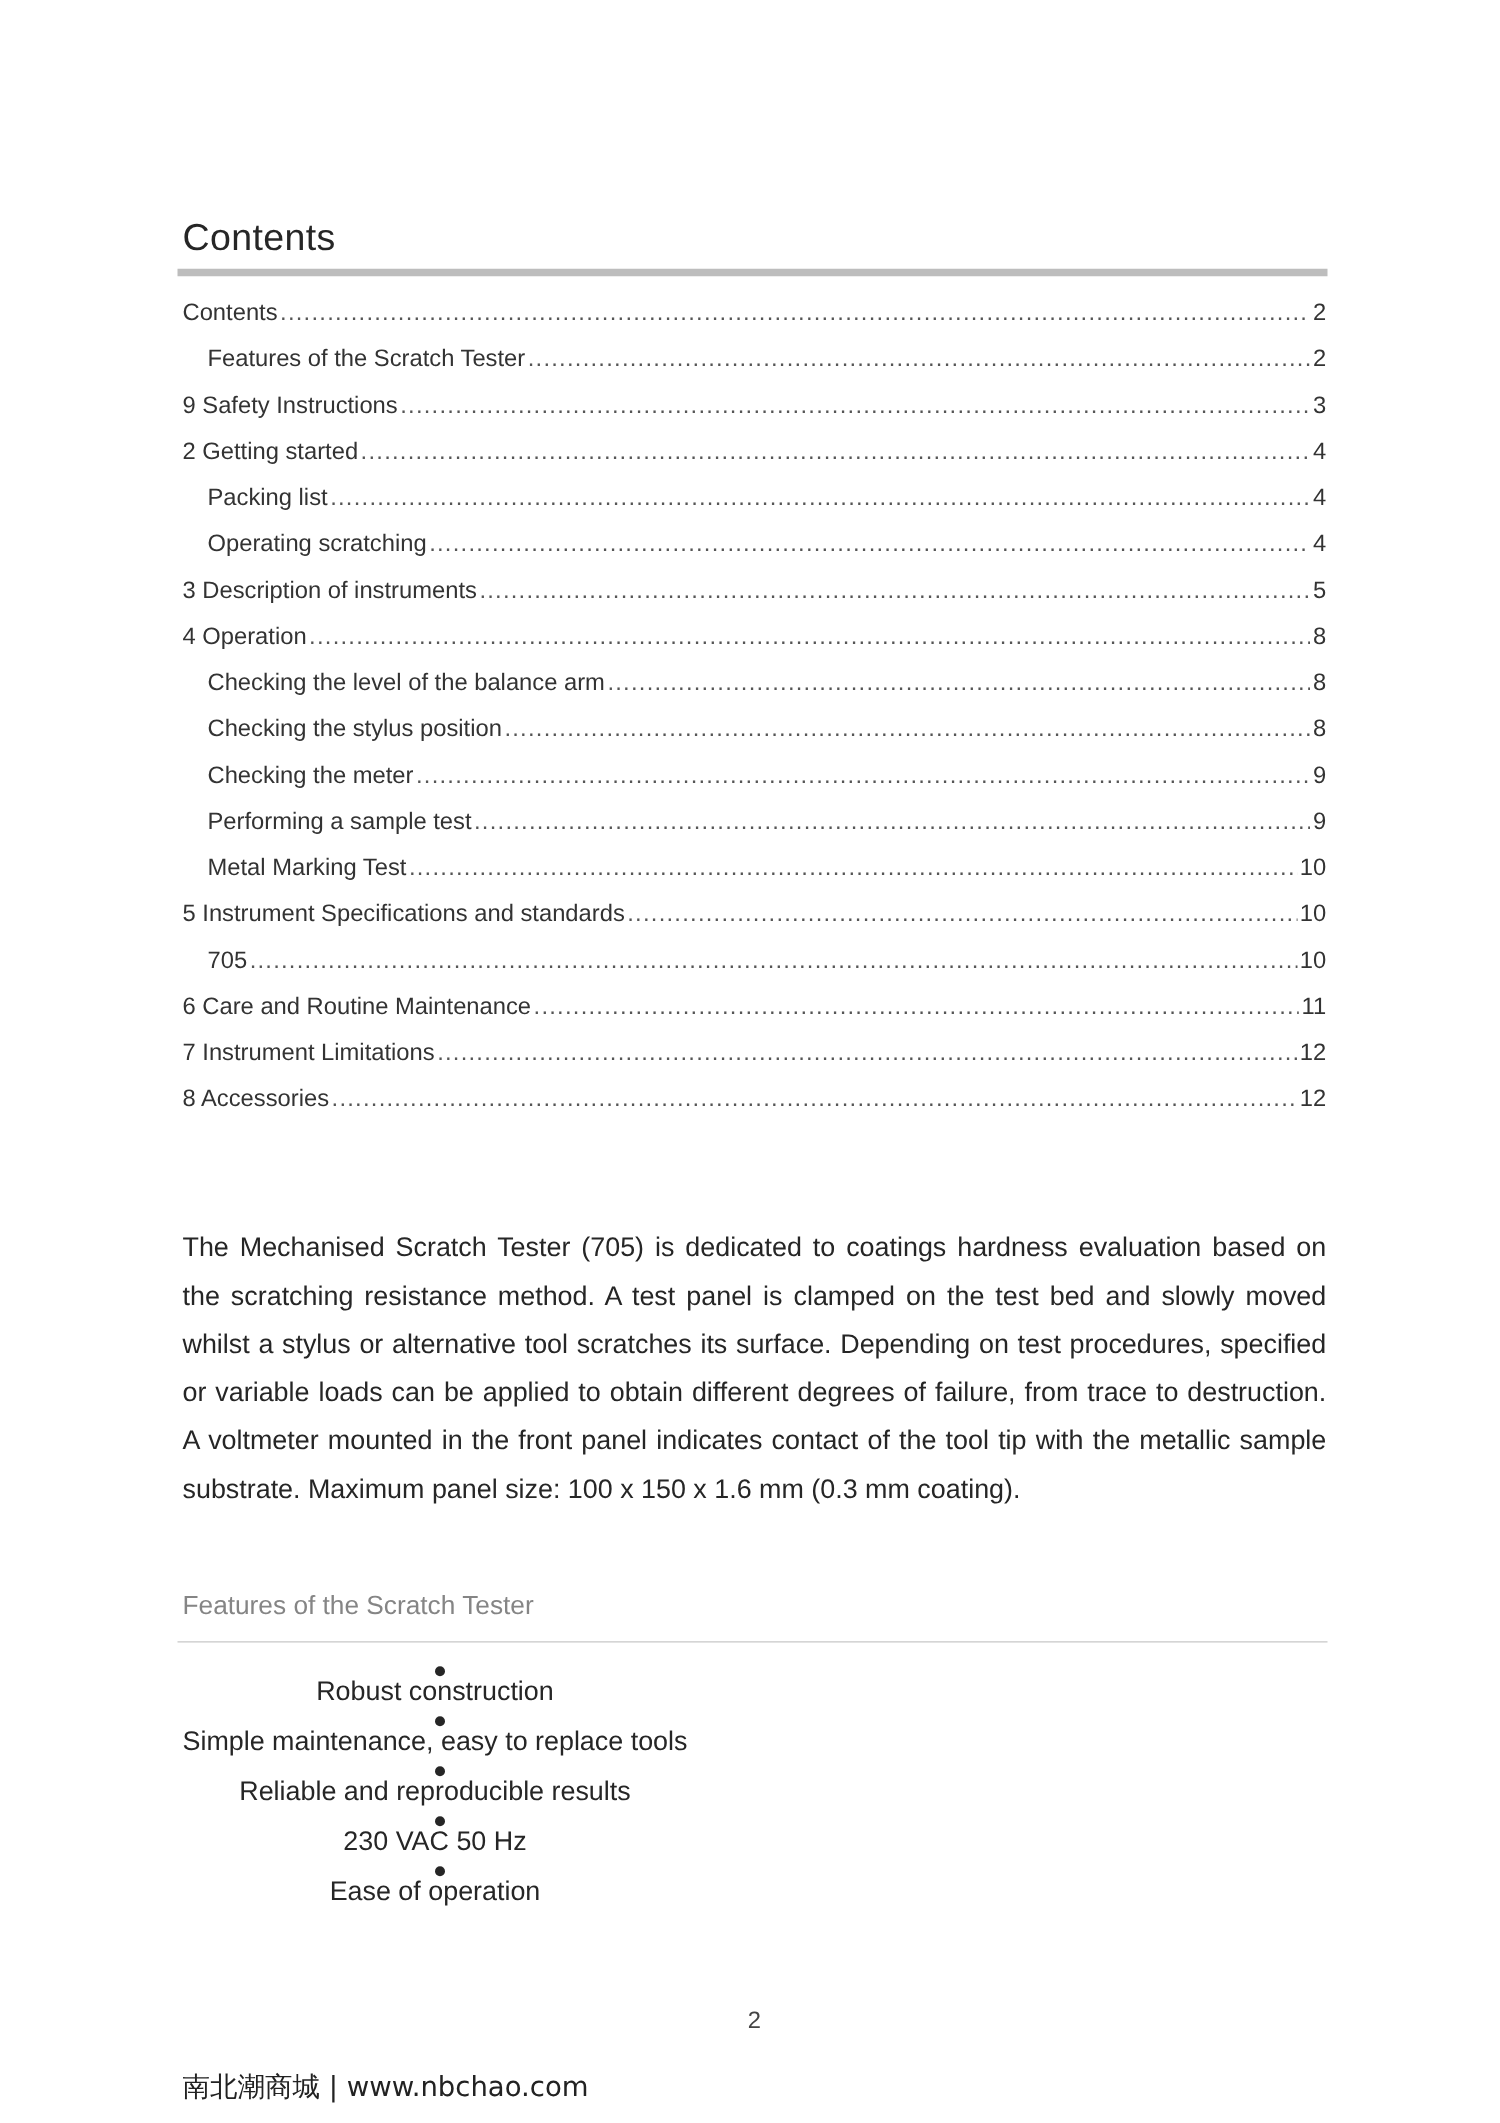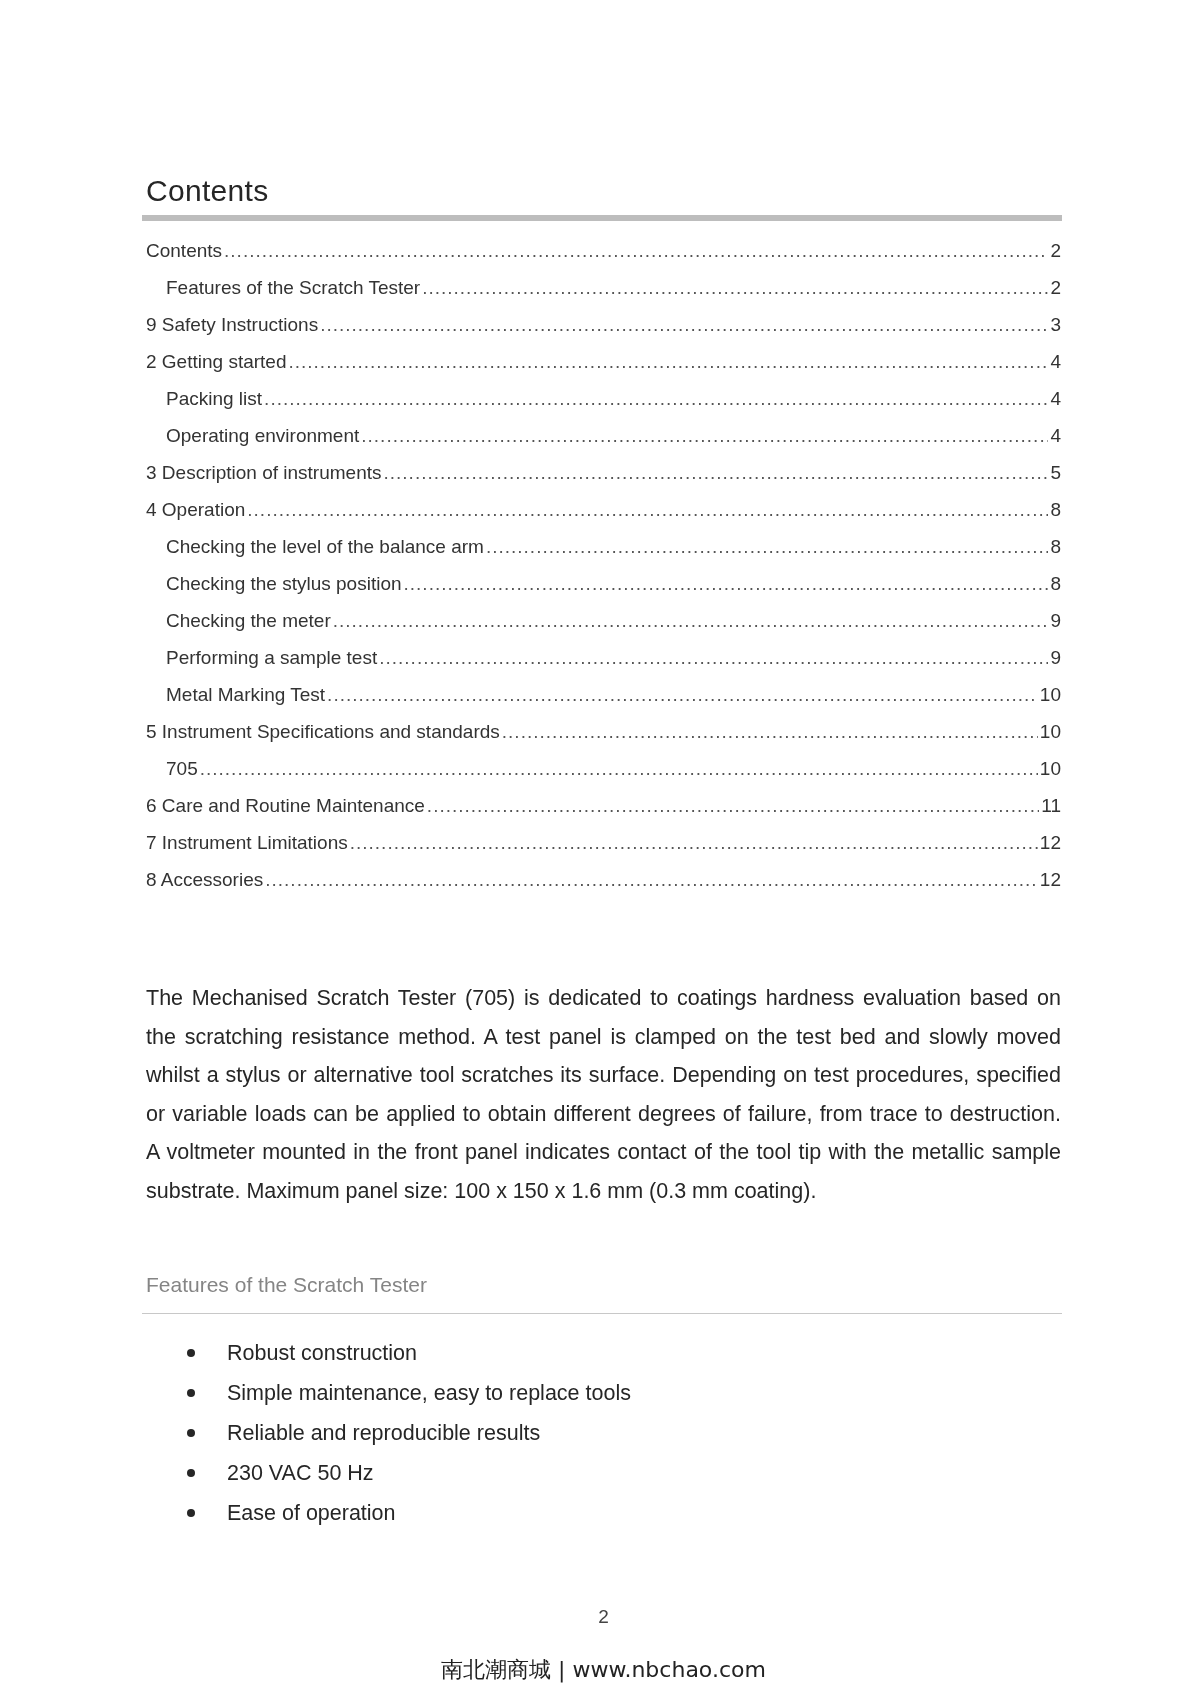--- a/index.html
+++ b/index.html
@@ -13,24 +13,24 @@
   .toc-row.sub { padding-left: 20px; }
   .toc-label { white-space: nowrap; }
   .toc-dots { flex: 1; overflow: hidden; white-space: nowrap; color: #555; margin: 0 2px; }
   .toc-dots::after { content: "................................................................................................................................................................................................................................................................................................................"; letter-spacing: 1px; }
   .toc-page { white-space: nowrap; text-align: right; }
   .intro { position: absolute; top: 979px; left: 0; width: 915px; font-size: 21.5px; line-height: 38.5px;
            text-align: justify; color: #262626; margin: 0; }
   .features-heading { position: absolute; top: 1273px; left: 0; font-size: 21px; color: #858585; }
   .features-rule { position: absolute; top: 1313px; left: -4px; width: 920px; height: 1px; background: #c8c8c8; }
   .features-list { position: absolute; top: 1333px; left: 0; margin: 0; padding: 0; list-style: none; }
-  .features-list li { display: flex; align-items: center; height: 40px; font-size: 21.5px; color: #262626; }
+  .features-list li { display: flex; align-items: center; height: 40px; font-size: 21.5px; color: #262626; flex-direction: column; }
   .bullet { width: 8px; height: 8px; border-radius: 50%; background: #262626; margin-left: 41px; margin-right: 32px; }
   .page-number { position: absolute; top: 1606px; left: 0; width: 915px; text-align: center; font-size: 19px; color: #444; }
-  .footer { position: absolute; top: 1655px; left: 0; width: 915px; text-align: center; font-size: 22px; color: #222;
+  .footer { position: absolute; top: 1655px; left: 0; width: 915px; text-align: left; font-size: 22px; color: #222;
             font-family: "DejaVu Sans", sans-serif; }
 </style>
 </head>
 <body>
 
 <div class="page">
   <div class="title">Contents</div>
   <div class="title-rule"></div>
 
   <div class="toc" id="toc">
@@ -53,21 +53,21 @@
         <span class="toc-label">2 Getting started</span>
         <span class="toc-dots"></span>
         <span class="toc-page">4</span>
       </div>
       <div class="toc-row sub">
         <span class="toc-label">Packing list</span>
         <span class="toc-dots"></span>
         <span class="toc-page">4</span>
       </div>
       <div class="toc-row sub">
-        <span class="toc-label">Operating environment</span>
+        <span class="toc-label">Operating scratching</span>
         <span class="toc-dots"></span>
         <span class="toc-page">4</span>
       </div>
       <div class="toc-row">
         <span class="toc-label">3 Description of instruments</span>
         <span class="toc-dots"></span>
         <span class="toc-page">5</span>
       </div>
       <div class="toc-row">
         <span class="toc-label">4 Operation</span>

